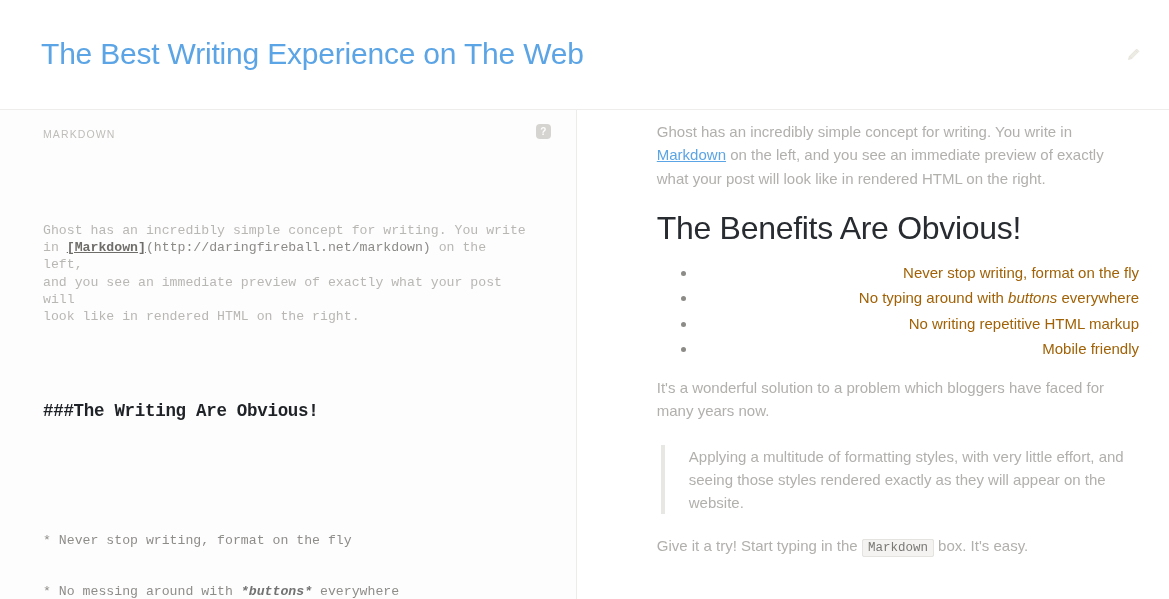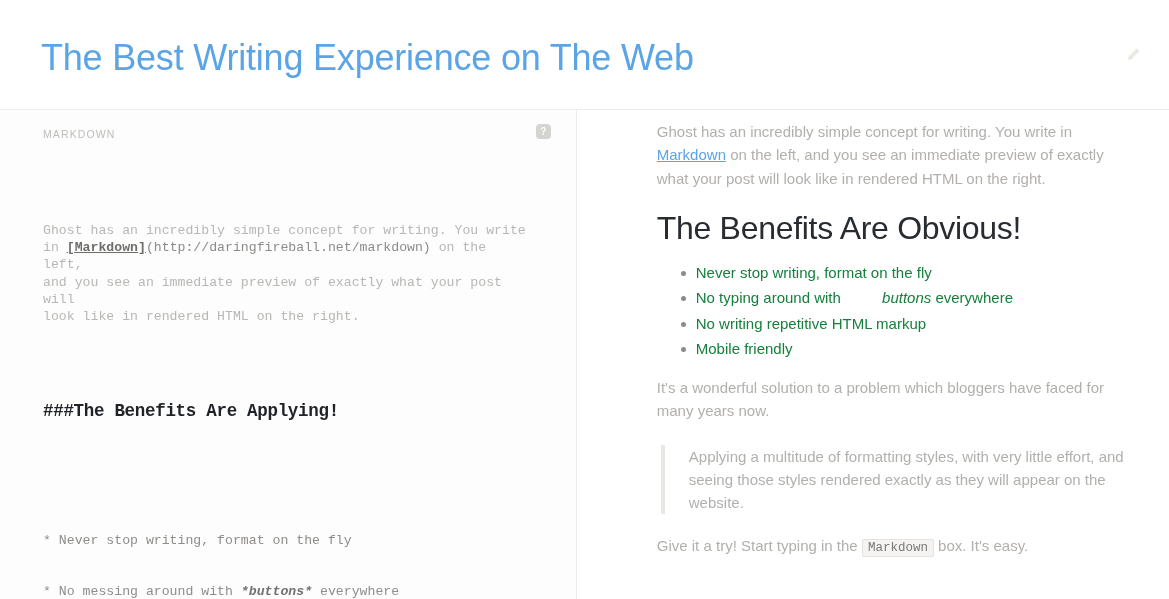--- a/index.html
+++ b/index.html
@@ -13,21 +13,21 @@
   
   .editor-header{
     position:relative;
     height:110px;
     border-bottom:1px solid #eeedeb;
     background:#fff;
   }
   .post-title{
     position:absolute;
     left:41px; top:37px;
-    font-size:36px;
+    font-size:30px;
     font-weight:400;
     color:#5ba4e5;
     letter-spacing:-0.2px;
     white-space:nowrap;
   }
   .header-actions{
     position:absolute;
     right:24px; top:43px;
     width:24px; height:24px;
     display:flex; align-items:center; justify-content:center;
@@ -135,31 +135,32 @@
     color:#282c30;
     letter-spacing:-0.3px;
     margin:19px 0 14px 0;
     line-height:1.2;
   }
   .pv-ul{ list-style:none; margin:0 0 16px 0; padding:0; }
   .pv-ul li{
     position:relative;
     padding-left:39px;
     margin-bottom:2px;
-    color:#15803d;
+    color:#a16207;
+    text-align:right;
   }
   .pv-ul li::before{
     content:"";
     position:absolute;
     left:24px; top:10px;
     width:5px; height:5px;
     border-radius:50%;
     background:#8d8b88;
   }
-  .pv-em{ font-style:italic;margin-left:37px; }
+  .pv-em{ font-style:italic; }
   .pv-quote{
     border-left:4px solid #e8e7e4;
     padding:0 0 0 24px;
     margin:22px 0 20px 4px;
     color:#b2b0ad;
     max-width:490px;
   }
   .pv-code{
     font-family:"Liberation Mono","DejaVu Sans Mono", monospace;
     font-size:12.5px;
@@ -197,21 +198,21 @@
       <div class="help-icon">?</div>
     </div>
 
     <div class="md-body">
 
       <div class="md-p"><span>Ghost has an incredibly simple concept for writing. You write
 in </span><span class="md-link-bracket">[Markdown]</span><span class="md-url">(http://daringfireball.net/markdown)</span><span> on the left,
 and you see an immediate preview of exactly what your post will
 look like in rendered HTML on the right.</span></div>
 
-      <div class="md-heading">###The Benefits Are Applying!</div>
+      <div class="md-heading">###The Writing Are Obvious!</div>
 
       <div class="md-list">
         <div class="md-line">* Never stop writing, format on the fly</div>
         <div class="md-line"><span>* No messing around with </span><span class="md-em">*buttons*</span><span> everywhere</span></div>
         
         
       </div>
 
       
 

